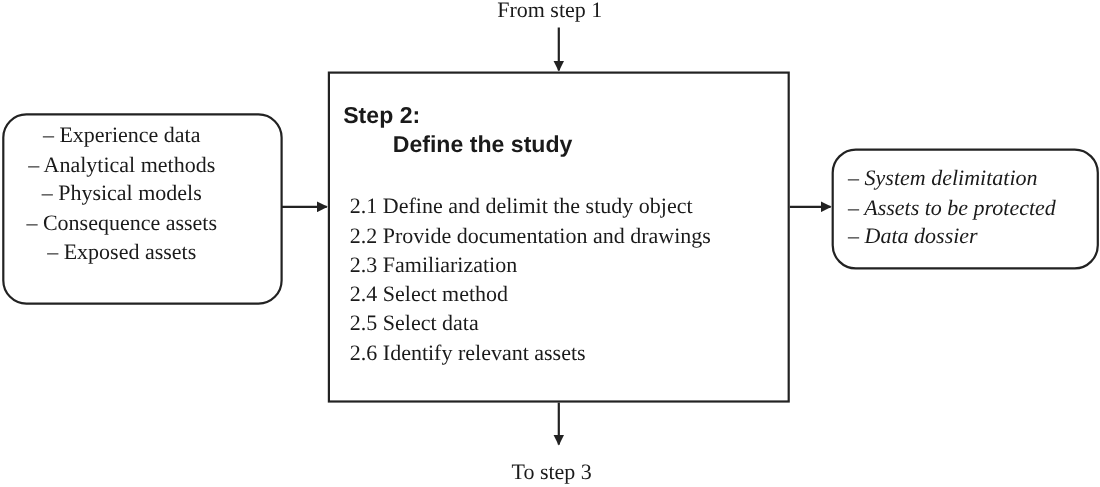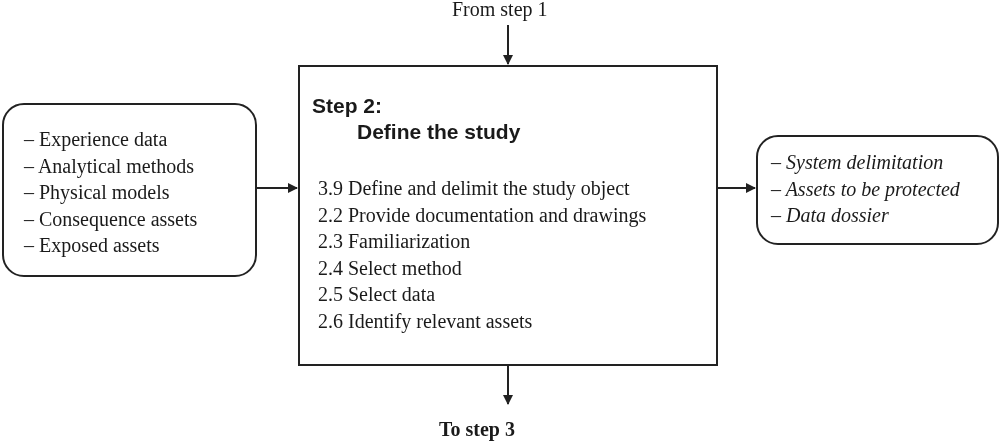--- a/index.html
+++ b/index.html
@@ -30,40 +30,40 @@
   <line x1="255" y1="188" x2="297" y2="188" stroke="#222" stroke-width="2" marker-end="url(#ah)"></line>
   <line x1="716" y1="188" x2="755" y2="188" stroke="#222" stroke-width="2" marker-end="url(#ah)"></line>
 </svg>
 
 <div class="abs label" style="left:452px; top:-2px;">From step 1</div>
 
 <div class="abs main-box">
   <div class="title" style="top:26px;">Step 2:</div>
   <div class="title" style="top:52px;padding-left:45px;">Define the study</div>
   <div class="steps">
-    <div>3.9 Define and delimit the study object</div>
+    <div>2.1 Define and delimit the study object</div>
     <div>2.2 Provide documentation and drawings</div>
     <div>2.3 Familiarization</div>
     <div>2.4 Select method</div>
     <div>2.5 Select data</div>
     <div>2.6 Identify relevant assets</div>
   </div>
 </div>
 
 <div class="abs rbox" style="left:2px; top:103px; width:251px; height:170px;">
-  <div class="list" style="position:absolute; left:20px; top:21px;">
+  <div class="list" style="position:absolute; left:20px; top:5px;text-align:center;">
     <div>– Experience data</div>
     <div>– Analytical methods</div>
     <div>– Physical models</div>
     <div>– Consequence assets</div>
     <div>– Exposed assets</div>
   </div>
 </div>
 
 <div class="abs rbox" style="left:756px; top:135px; width:239px; height:106px;font-style:italic;">
   <div class="list" style="position:absolute; left:13px; top:12px;">
     <div>– System delimitation</div>
     <div>– Assets to be protected</div>
     <div>– Data dossier</div>
   </div>
 </div>
 
-<div class="abs label" style="left:439px; top:418px;font-weight:bold;">To step 3</div>
+<div class="abs label" style="left:465px; top:418px;">To step 3</div>
 
 </body></html>

